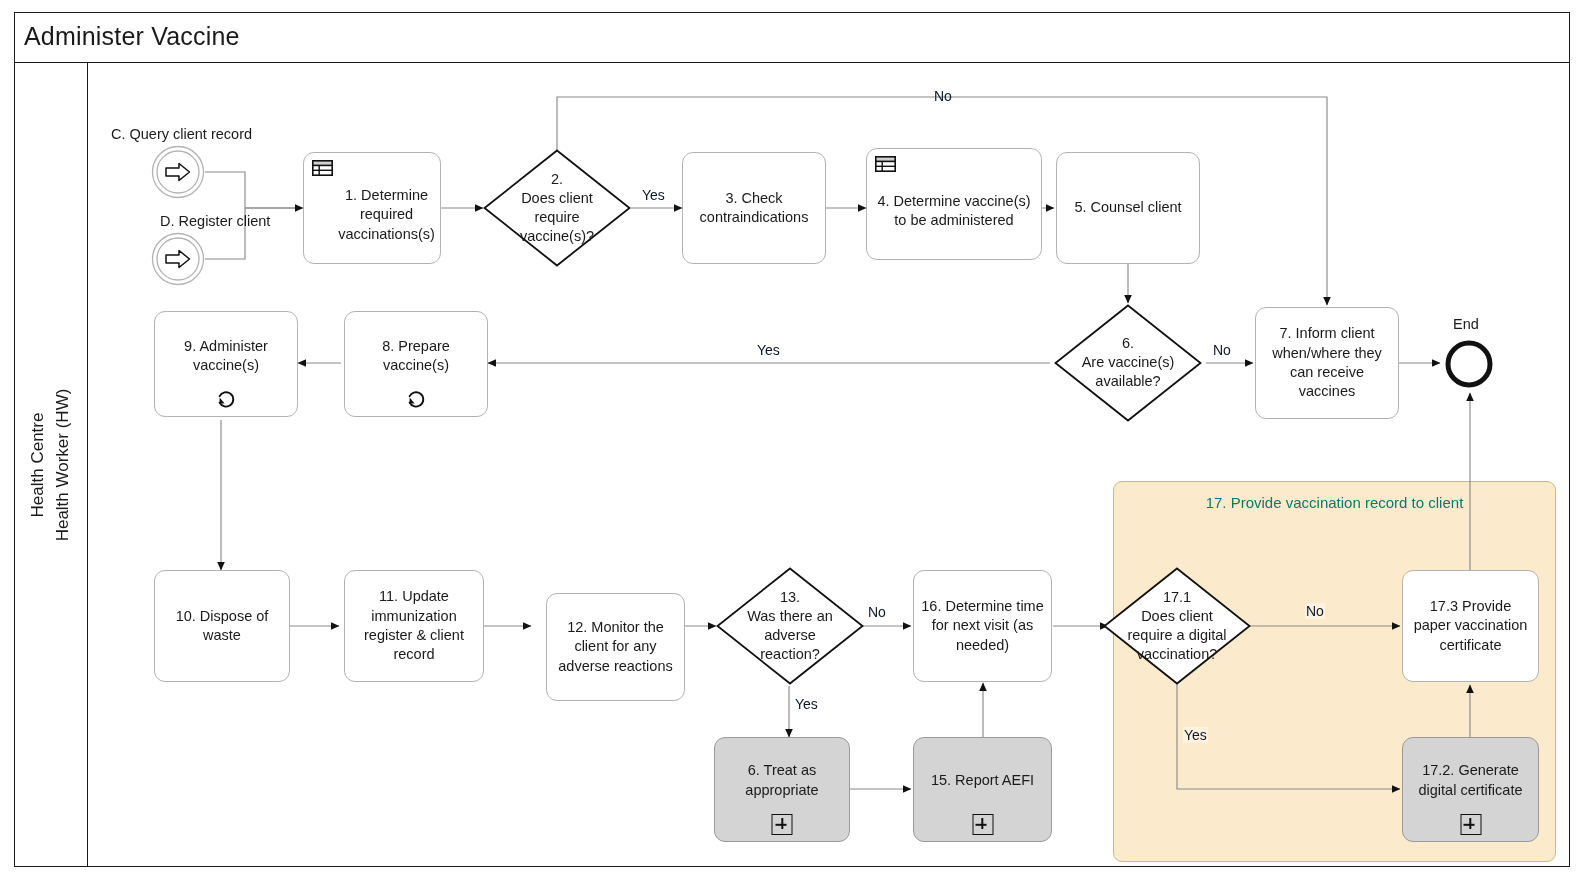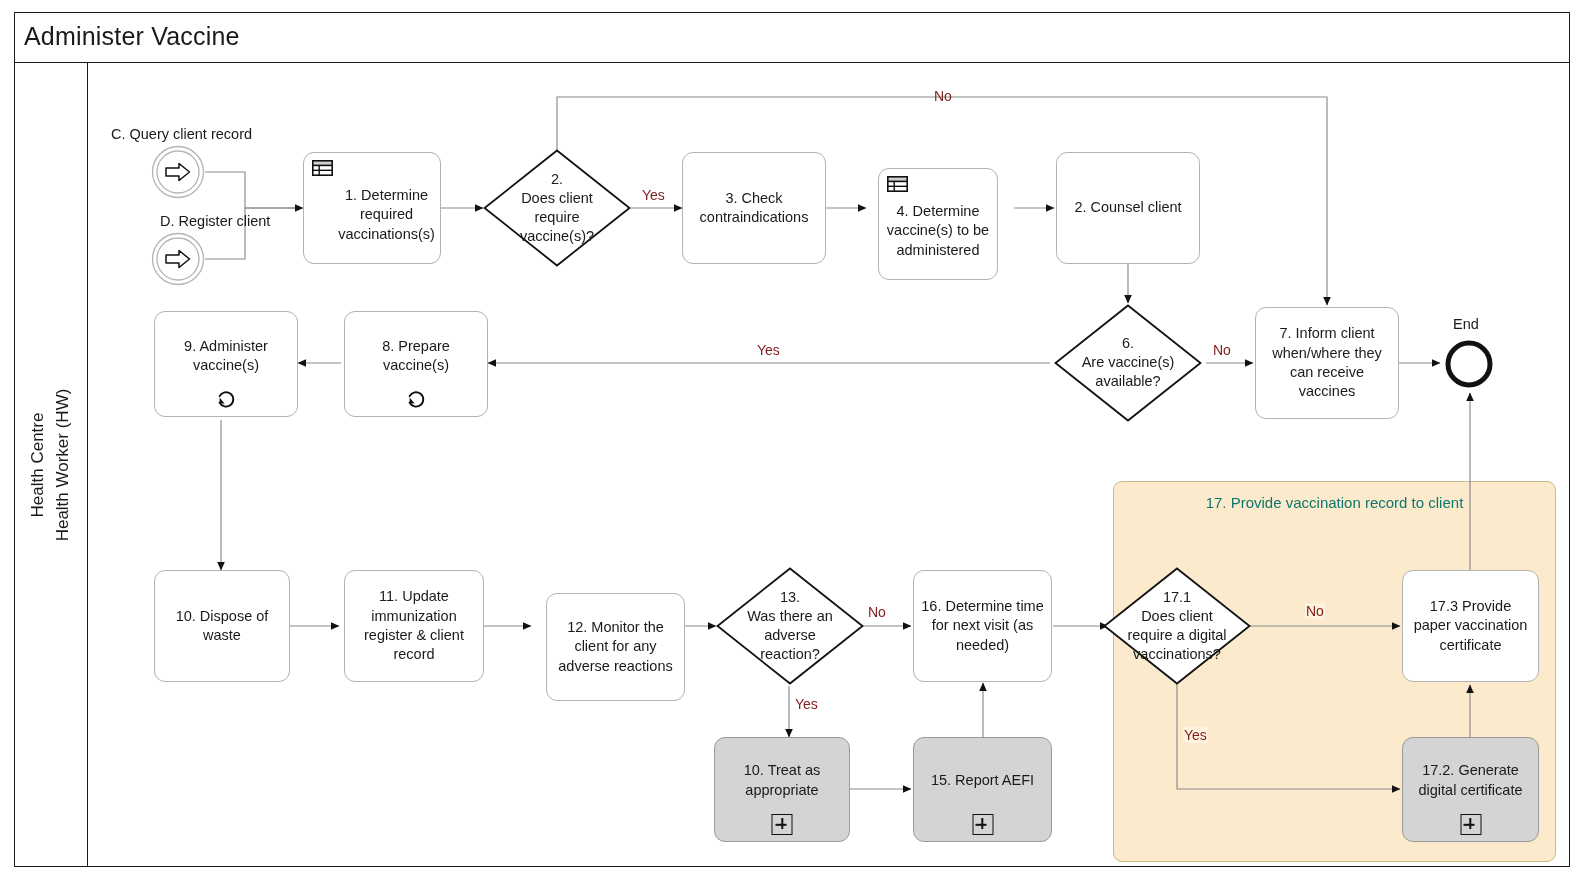--- a/index.html
+++ b/index.html
@@ -160,21 +160,21 @@
     top: 12px; left: 0; right: 0;
     text-align: center;
     font-size: 15px;
     color: #0f766e;
   }
 
   
   .flow-label {
     position: absolute;
     font-size: 14px;
-    color: #7f1d1d;
+    color: #0f172a;
     white-space: nowrap;
   }
   .flow-label.onorange { background: #fdf3e0; padding: 0 1px; }
 </style>
 </head>
 <body>
 
 <div id="canvas">
 
   <div class="pool"></div>
@@ -284,32 +284,32 @@
       <line x1="0.8" y1="10.3" x2="20.2" y2="10.3" stroke="#111" stroke-width="1.4"></line>
       <line x1="7.2" y1="5.4" x2="7.2" y2="15.2" stroke="#111" stroke-width="1.4"></line>
     </svg>
     <span class="label">1. Determine required vaccinations(s)</span>
   </div>
 
   <div class="node task" style="left:682px; top:152px; width:144px; height:112px;">
     <span class="label">3. Check contraindications</span>
   </div>
 
-  <div class="node task rule" style="left:866px; top:168px; width:120px; height:112px;margin-left:12px;">
+  <div class="node task rule" style="left:866px; top:148px; width:176px; height:112px;">
     <svg class="rule-icon" viewBox="0 0 21 16">
       <rect x="0.8" y="0.8" width="19.4" height="14.4" fill="#ffffff" stroke="#111" stroke-width="1.6"></rect>
       <rect x="0.8" y="0.8" width="19.4" height="4.6" fill="#cfcfcf" stroke="#111" stroke-width="1.6"></rect>
       <line x1="0.8" y1="10.3" x2="20.2" y2="10.3" stroke="#111" stroke-width="1.4"></line>
       <line x1="7.2" y1="5.4" x2="7.2" y2="15.2" stroke="#111" stroke-width="1.4"></line>
     </svg>
     <span class="label">4. Determine vaccine(s) to be administered</span>
   </div>
 
   <div class="node task" style="left:1056px; top:152px; width:144px; height:112px;">
-    <span class="label">2. Counsel client</span>
+    <span class="label">5. Counsel client</span>
   </div>
 
   <div class="node gateway" style="left:483px; top:149px;">
     <svg class="diamond-svg" width="148" height="118" viewBox="0 0 148 118">
       <polygon points="74,1.5 146.5,59 74,116.5 1.5,59" fill="#ffffff" stroke="#111111" stroke-width="1.8"></polygon>
     </svg>
     <div class="gw-text">
       <span>2.</span><br>
       <span>Does client</span><br>
       <span>require</span><br>
@@ -366,42 +366,42 @@
     </svg>
     <div class="gw-text">
       <span>13.</span><br>
       <span>Was there an</span><br>
       <span>adverse</span><br>
       <span>reaction?</span>
     </div>
   </div>
 
   <div class="node task subproc" style="left:714px; top:737px; width:136px; height:105px;">
-    <span class="label">10. Treat as appropriate</span>
+    <span class="label">6. Treat as appropriate</span>
     <span class="plus-icon"></span>
   </div>
 
   <div class="node task subproc" style="left:913px; top:737px; width:139px; height:105px;">
     <span class="label">15. Report AEFI</span>
     <span class="plus-icon"></span>
   </div>
 
   <div class="node task" style="left:913px; top:570px; width:139px; height:112px;">
     <span class="label">16. Determine time for next visit (as needed)</span>
   </div>
 
   <div class="node gateway" style="left:1103px; top:567px;">
     <svg class="diamond-svg" width="148" height="118" viewBox="0 0 148 118">
       <polygon points="74,1.5 146.5,59 74,116.5 1.5,59" fill="#ffffff" stroke="#111111" stroke-width="1.8"></polygon>
     </svg>
     <div class="gw-text">
       <span>17.1</span><br>
       <span>Does client</span><br>
       <span>require a digital</span><br>
-      <span>vaccinations?</span>
+      <span>vaccination?</span>
     </div>
   </div>
 
   <div class="node task" style="left:1402px; top:570px; width:137px; height:112px;text-align:center;">
     <span class="label">17.3 Provide paper vaccination certificate</span>
   </div>
 
   <div class="node task subproc" style="left:1402px; top:737px; width:137px; height:105px;">
     <span class="label">17.2. Generate digital certificate</span>
     <span class="plus-icon"></span>

